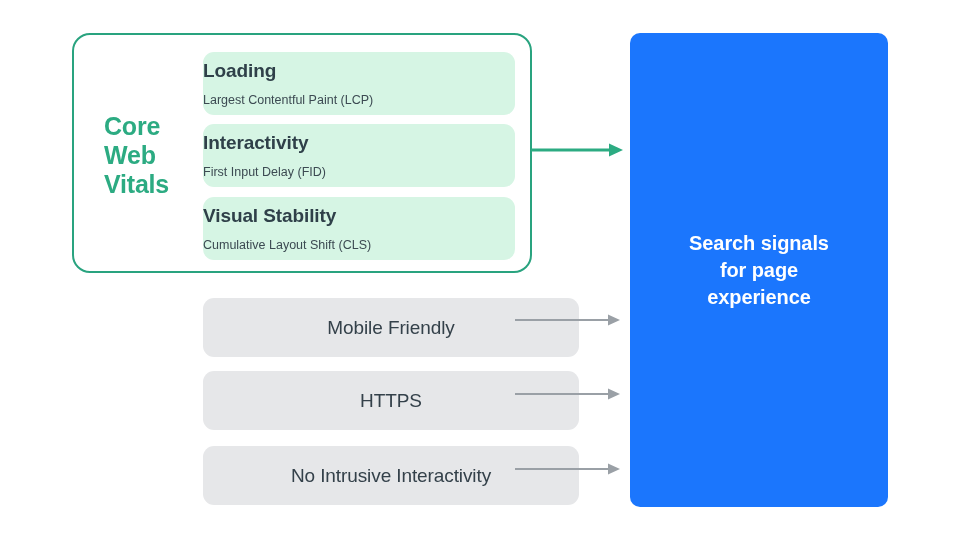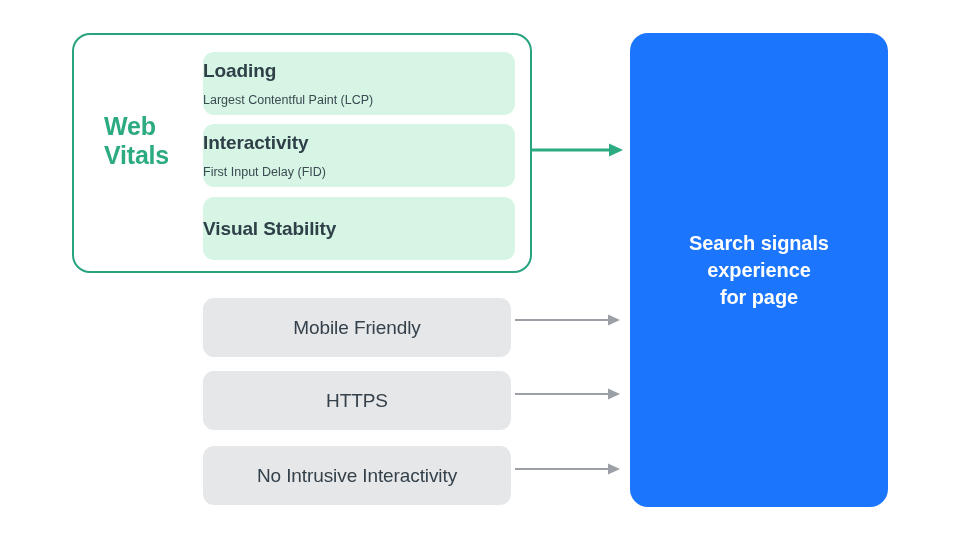--- a/index.html
+++ b/index.html
@@ -71,21 +71,21 @@
     margin-top: 10px;
   }
   #vital-card-0 { top: 52px; }
   #vital-card-1 { top: 124px; }
   #vital-card-2 { top: 197px; }
 
   
   .signal-box {
     position: absolute;
     left: 203px;
-    width: 308px;
+    width: 376px;
     height: 59px;
     background: #e6e7e9;
     border-radius: 11px;
     display: flex;
     align-items: center;
     justify-content: center;
   }
   .signal-box-label {
     color: #34414a;
     font-size: 19px;
@@ -108,21 +108,21 @@
   #arrow-gray-2 { left: 515px; top: 461px; }
 
   
   #search-signals-panel {
     position: absolute;
     left: 630px;
     top: 33px;
     width: 258px;
     height: 474px;
     background: #1b76fd;
-    border-radius: 18px;
+    border-radius: 10px;
     display: flex;
     align-items: center;
     justify-content: center;
   }
   #search-signals-text {
     color: #ffffff;
     font-size: 20px;
     font-weight: bold;
     line-height: 27px;
     text-align: center;
@@ -131,36 +131,38 @@
   #search-signals-text .ss-line { display: block; }
 </style>
 </head>
 <body>
 
 <div id="canvas">
 
   <div id="cwv-container"></div>
 
   <div id="cwv-label">
+    <span class="cwv-line">Core</span>
     <span class="cwv-line">Web</span>
     <span class="cwv-line">Vitals</span>
   </div>
 
   <div class="vital-card" id="vital-card-0">
     <div class="vital-card-title">Loading</div>
     <div class="vital-card-sub">Largest Contentful Paint (LCP)</div>
   </div>
 
   <div class="vital-card" id="vital-card-1">
     <div class="vital-card-title">Interactivity</div>
     <div class="vital-card-sub">First Input Delay (FID)</div>
   </div>
 
   <div class="vital-card" id="vital-card-2">
     <div class="vital-card-title">Visual Stability</div>
+    <div class="vital-card-sub">Cumulative Layout Shift (CLS)</div>
   </div>
 
   <div class="signal-box" id="signal-box-0">
     <div class="signal-box-label">Mobile Friendly</div>
   </div>
 
   <div class="signal-box" id="signal-box-1">
     <div class="signal-box-label">HTTPS</div>
   </div>
 
@@ -184,18 +186,18 @@
   </svg>
 
   <svg class="arrow-svg" id="arrow-gray-2" width="105" height="16" viewBox="0 0 105 16">
     <line x1="0" y1="8" x2="95" y2="8" stroke="#9aa0a6" stroke-width="2"></line>
     <polygon points="93,2.5 105,8 93,13.5" fill="#9aa0a6"></polygon>
   </svg>
 
   <div id="search-signals-panel">
     <div id="search-signals-text">
       <span class="ss-line">Search signals</span>
+      <span class="ss-line">for page</span>
       <span class="ss-line">experience</span>
-      <span class="ss-line">for page</span>
     </div>
   </div>
 
 </div>
 
 </body></html>

